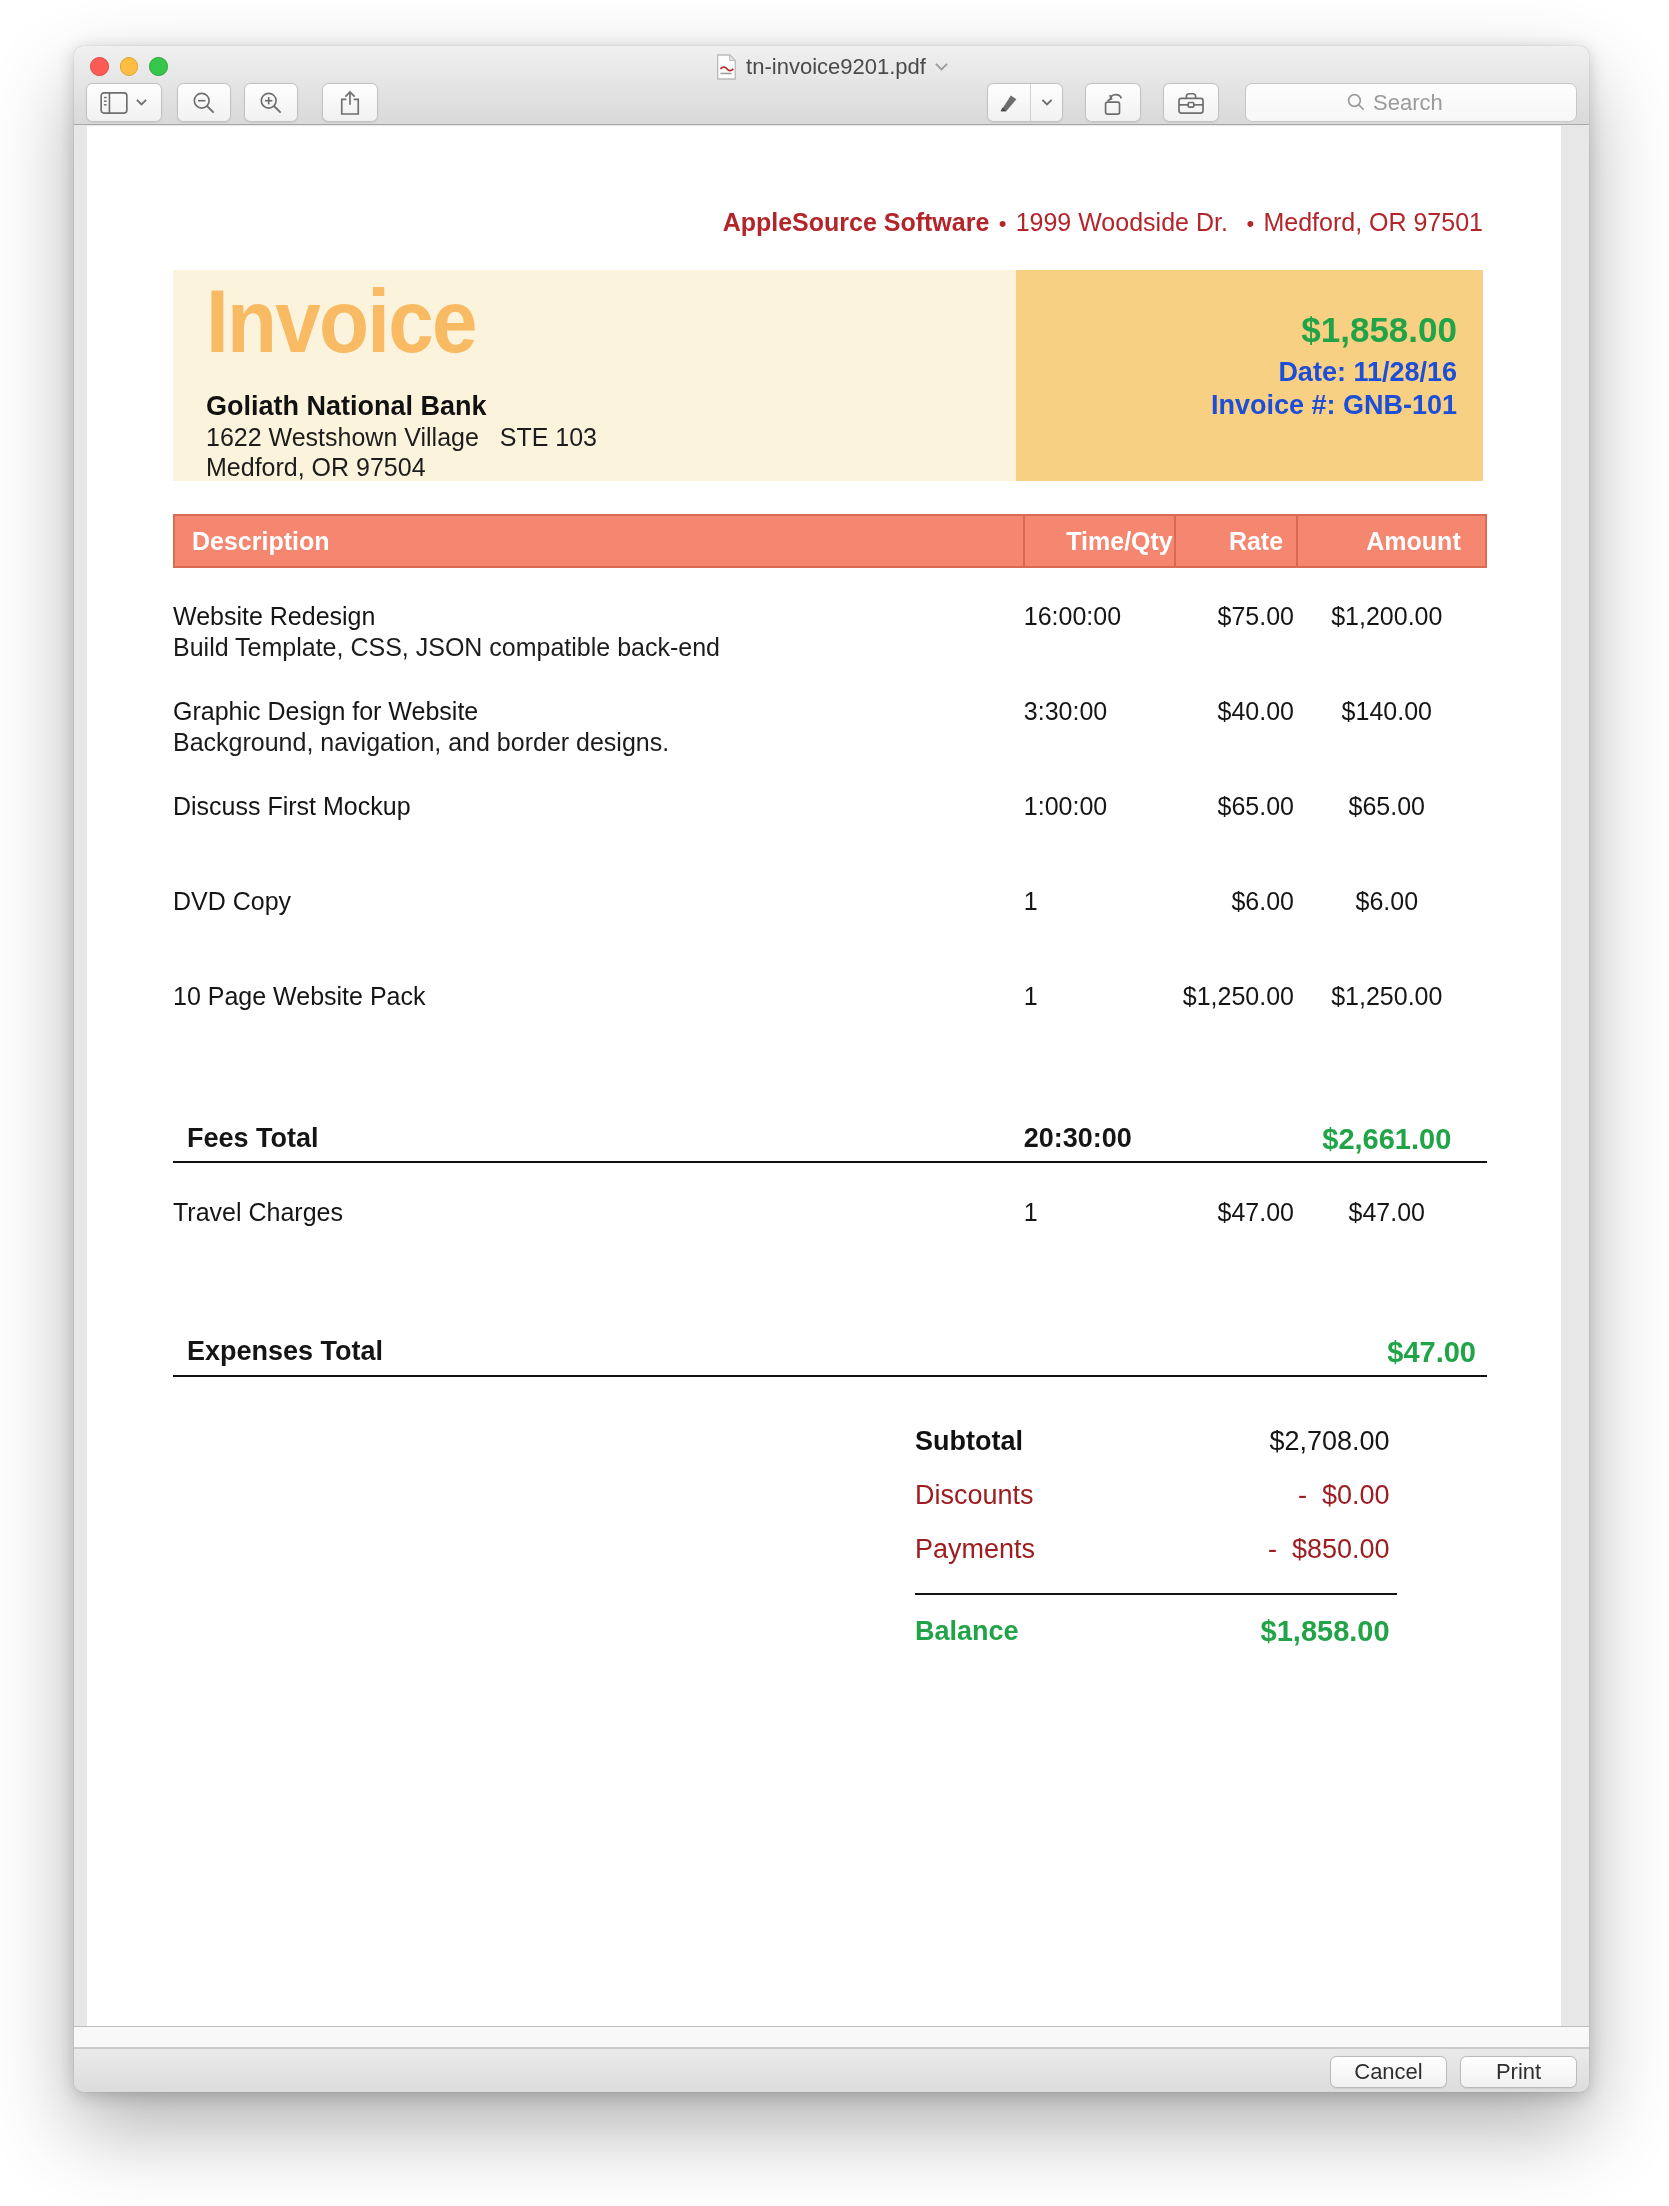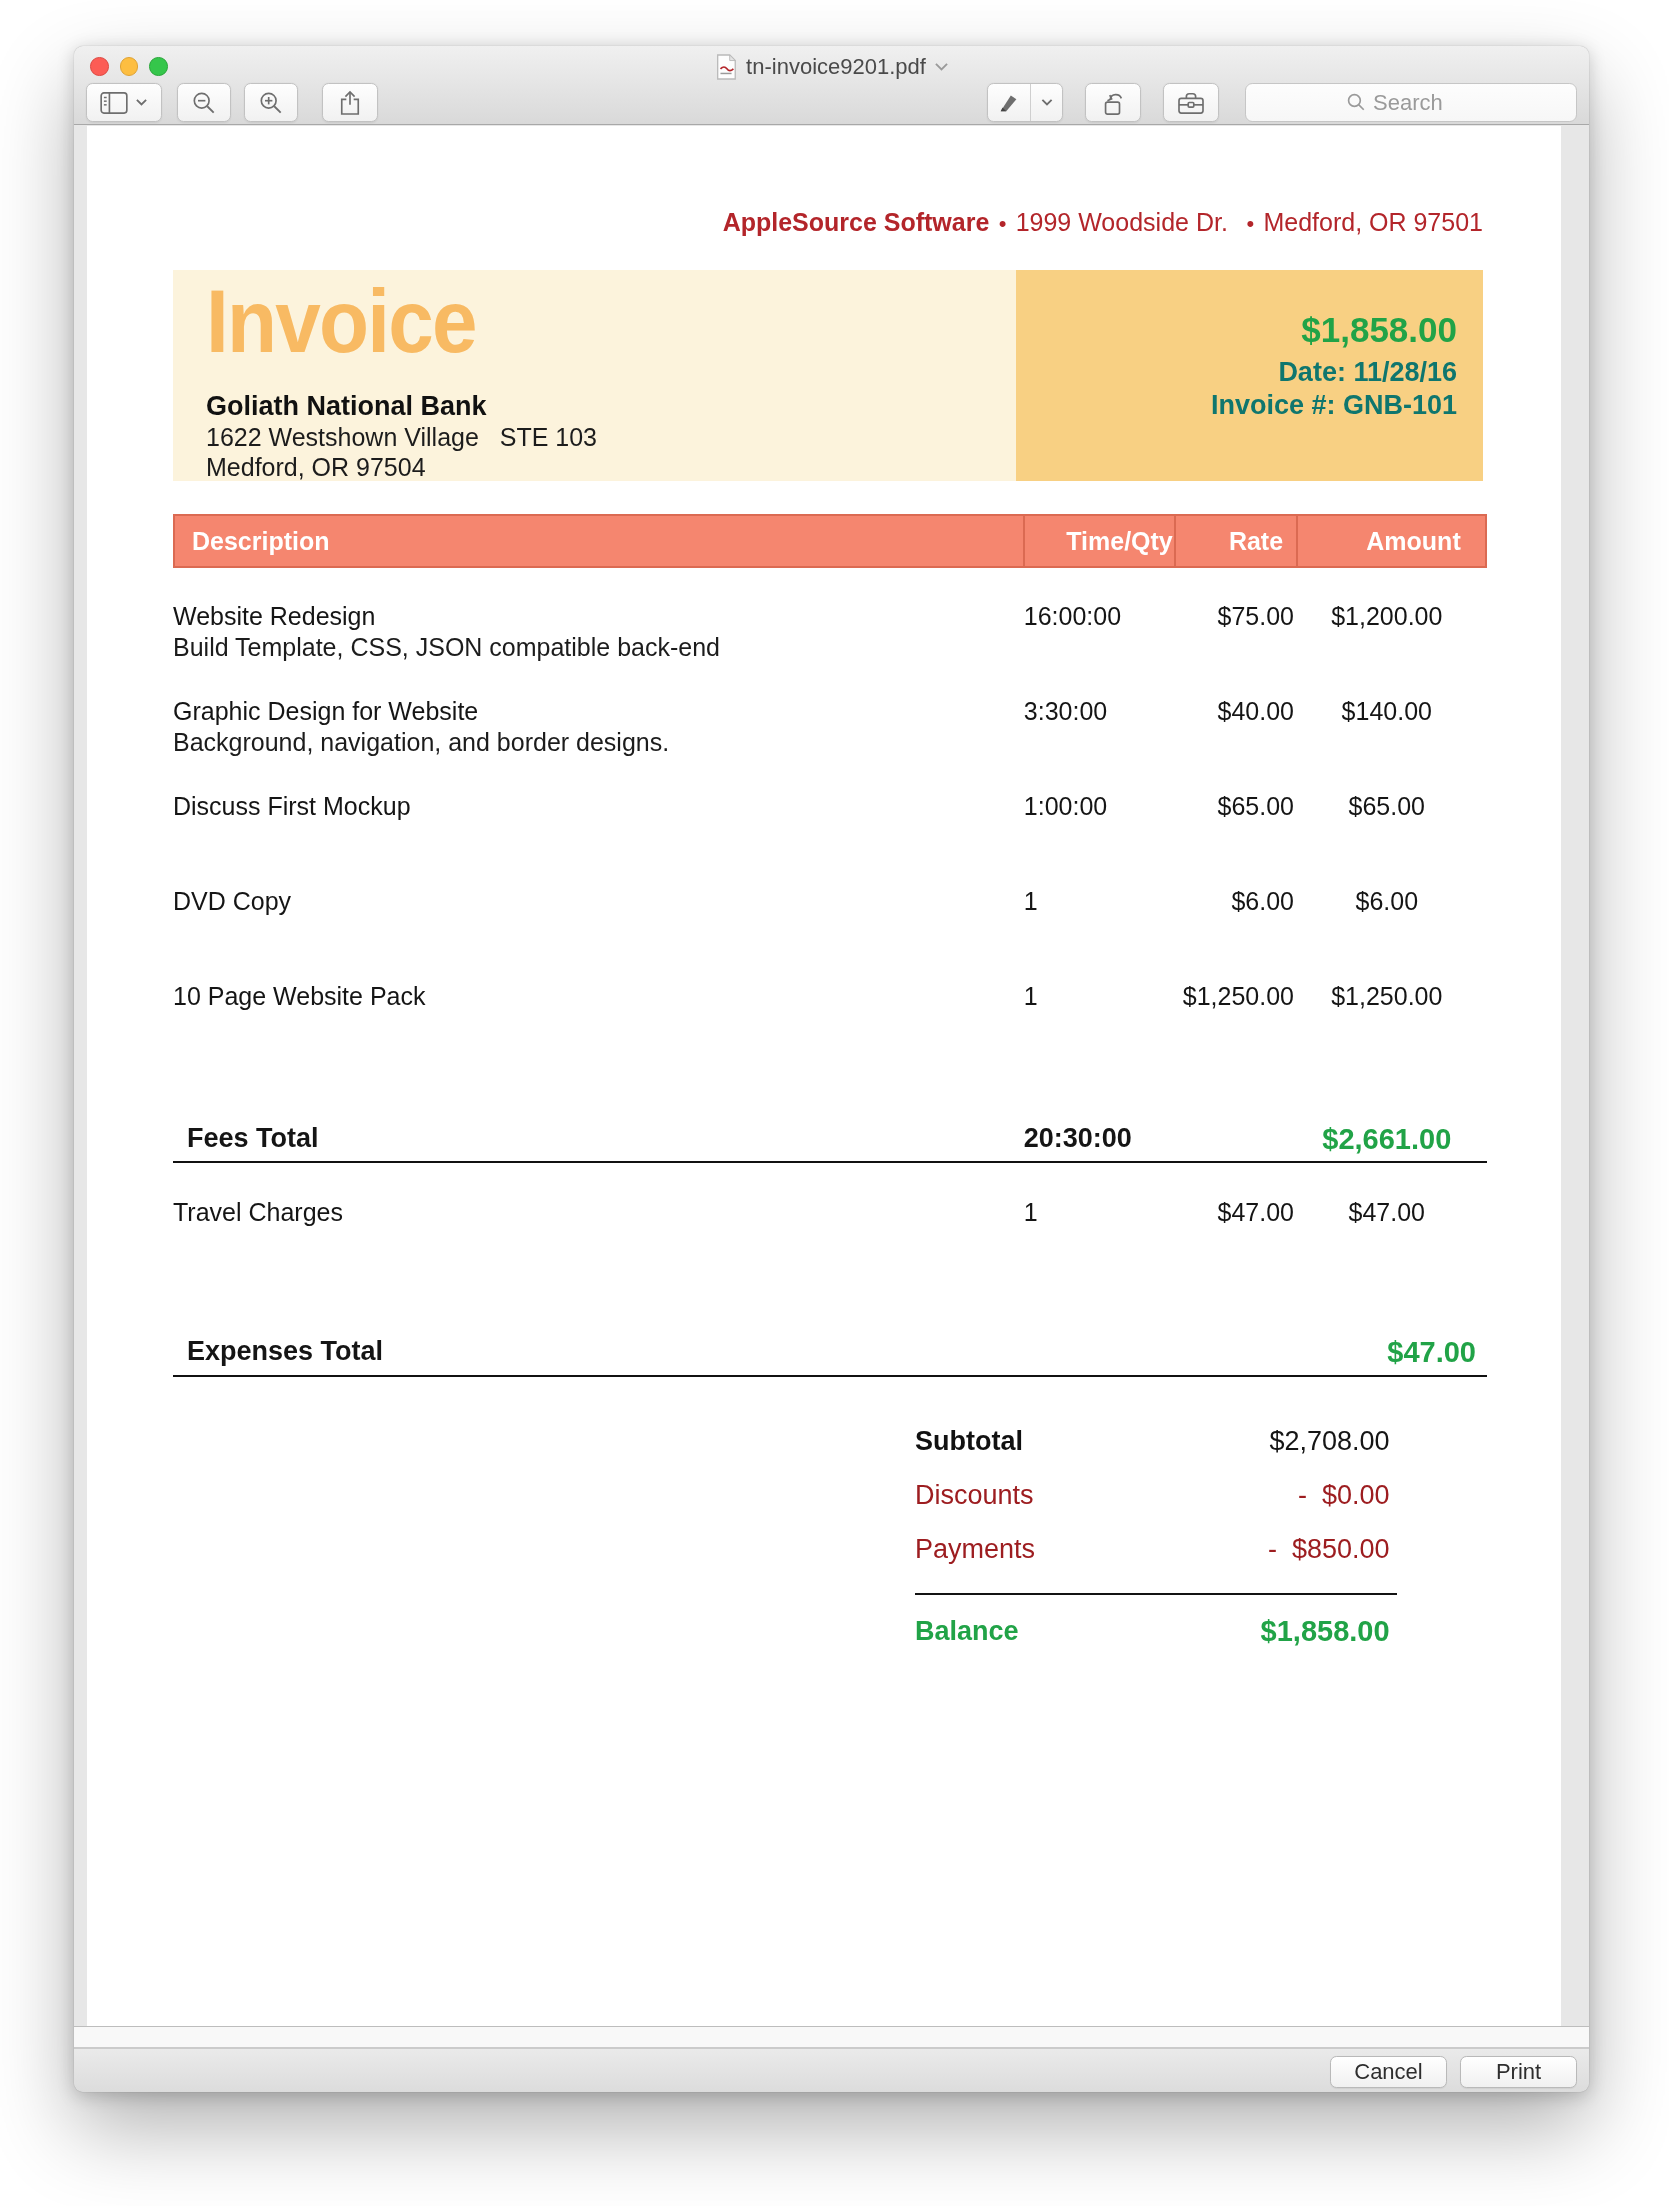--- a/index.html
+++ b/index.html
@@ -54,21 +54,21 @@
 
   
   .head-strip { position:absolute; top:144px; left:86px; width:1310px; height:211px; display:flex; }
   .head-left  { flex:1; background:#fcf3dc; padding:7.4px 0 0 33px; }
   .invoice-word { font-size:89px; font-weight:bold; color:#f8ba63; letter-spacing:-1.9px;
                   line-height:1.0; transform:scaleX(.92); transform-origin:left top; width:297px; }
   .client-name { margin-top:24px; font-size:27px; font-weight:bold; line-height:32px; color:#111; }
   .client-line { font-size:25px; line-height:30px; color:#1c1c1c; }
   .head-right { width:467px; background:#f8d083; text-align:right; padding:39px 26px 0 0; }
   .head-amount { font-size:35px; line-height:41px; font-weight:bold; color:#21a347; }
-  .head-date, .head-number { font-size:27px; line-height:32px; font-weight:bold; color:#0f766e; margin-top:5.6px; }
+  .head-date, .head-number { font-size:27px; line-height:32px; font-weight:bold; color:#1d4ed8; margin-top:5.6px; }
   .head-number { margin-top:1.9px; }
 
   
   .grid-cols { display:grid; grid-template-columns:848px 151px 122px 193px; }
   .table-head { position:absolute; top:388px; left:86px; width:1314px; height:54px;
                 background:#f5866f; border:2.8px solid #db6a52; color:#fff; font-weight:bold; font-size:25px; }
   .table-head > div { display:flex; align-items:center; justify-content:center; }
   .table-head .th-desc { justify-content:flex-start; padding-left:17px; }
   .table-head > div + div { border-left:2.8px solid #db6a52;padding-left:40px; }
 

